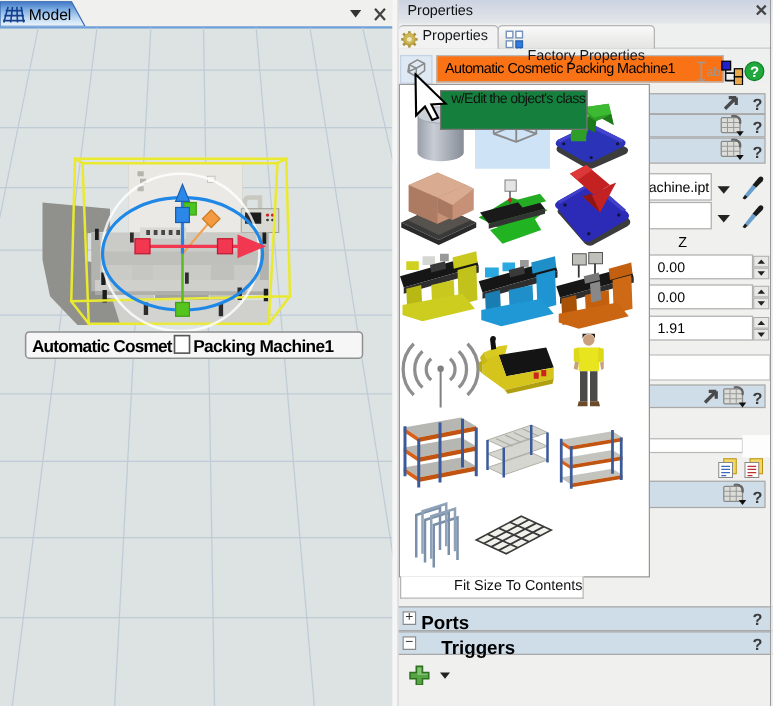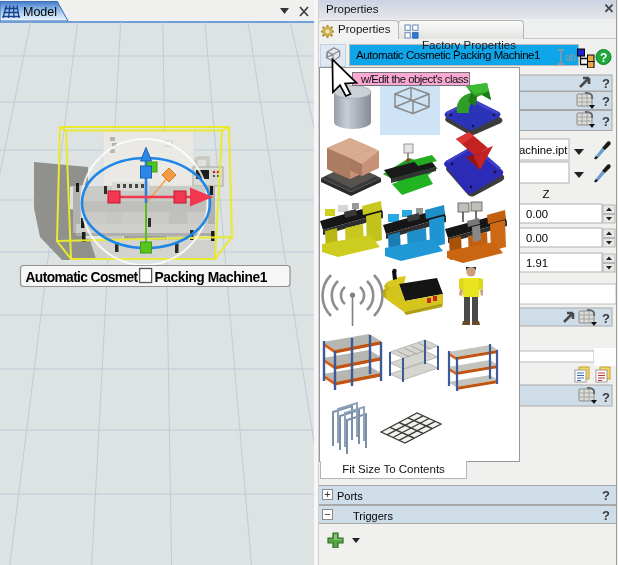--- a/index.html
+++ b/index.html
@@ -10,29 +10,29 @@
 #splitter{left:314px;top:0;width:5px;height:565px;background:#f6f6f6;border-right:1px solid #cfcfcf}
 #rpanel{left:319px;top:0;width:299px;height:565px;background:#f0f0ee}
 #rtitle{left:319px;top:0;width:299px;height:19px;background:linear-gradient(#ccd3e1,#e4e7ea);font-size:11.5px;color:#111;line-height:19px;padding-left:7px}
 #rx{left:602px;top:2px;width:14px;height:14px;color:#444;font-size:13px;font-weight:bold;text-align:center;line-height:14px}
 #rtabrow{left:319px;top:19px;width:299px;height:20px;background:#eef0ef;border-bottom:1px solid #c8c8c8}
 .rtab{position:absolute;top:19.5px;height:19px;border:1px solid #b5b5b5;border-bottom:none;border-radius:4px 4px 0 0}
 #tab1{left:319px;width:80px;background:#f1f2f1;border-left:none;z-index:3}
 #tab2{left:398px;width:126px;background:linear-gradient(#fafafa,#e3e3e1);z-index:2}
 #namerow{left:319px;top:40px;width:299px;height:27px;background:#eef0ef}
 #classbtn{left:320px;top:44px;width:26px;height:23px;background:#dfe9f3;border:1px solid #c3d2e2}
-#namefield{left:349px;top:44px;width:230px;height:22px;background:#0ea5e9;border:1px solid #b9b9b9;font-size:11.5px;letter-spacing:-0.44px;color:#000;line-height:20px;padding-left:6px;white-space:nowrap;overflow:hidden}
+#namefield{left:349px;top:44px;width:230px;height:22px;background:#f97316;border:1px solid #b9b9b9;font-size:11.5px;letter-spacing:-0.44px;color:#000;line-height:20px;padding-left:6px;white-space:nowrap;overflow:hidden}
 #gallery{left:319px;top:67px;width:201px;height:395px;background:#fff;border:1px solid #989898;z-index:10}
 #selcell{position:absolute;left:60px;top:17px;width:60px;height:50px;background:#cfe3f6}
-#fitsize{left:320px;top:461px;width:147px;height:18px;background:#fff;border:1px solid #b5b5b5;border-top:none;font-size:11.5px;color:#111;text-align:center;line-height:17px;z-index:10}
+#fitsize{left:320px;top:461px;width:147px;height:18px;background:#fff;border:1px solid #b5b5b5;border-top:none;font-size:11.5px;color:#111;text-align:right;line-height:17px;z-index:10}
 .secbar{position:absolute;left:319px;width:299px;background:#cfdde9;border-top:1px solid #a8a8a8;border-bottom:1px solid #a8a8a8}
 .qmark{position:absolute;color:#3a3a3a;font-weight:bold;font-size:13px}
-.sechead{position:absolute;font-size:11px;font-weight:normal;color:#000}
+.sechead{position:absolute;font-size:15px;font-weight:bold;color:#000}
 .expander{position:absolute;width:11px;height:11px;background:#fff;border:1px solid #8a8a8a;font-size:11px;line-height:9px;text-align:center;color:#333}
-#tooltip{left:352px;top:71.5px;width:118px;height:14px;background:#f9a8d4;border:1px solid #767676;font-size:11.3px;letter-spacing:-0.5px;color:#111;line-height:12.5px;padding-left:8px;z-index:20;white-space:nowrap;overflow:hidden}
+#tooltip{left:352px;top:71.5px;width:118px;height:32px;background:#15803d;border:1px solid #767676;font-size:11.3px;letter-spacing:-0.5px;color:#111;line-height:12.5px;padding-left:8px;z-index:20;white-space:nowrap;overflow:hidden}
 #cursor{left:330.5px;top:58px;z-index:30}
 </style></head><body>
 <div id="leftpanel" class="abs"></div>
 <svg id="mtab" class="abs" width="70" height="20" viewBox="0 0 70 20">
  <defs>
       <linearGradient id="tabg" x1="0" y1="0" x2="0" y2="1">
   <stop offset="0" stop-color="#3e74c4"></stop>
         <stop offset="0.35" stop-color="#7fb0e4"></stop>
         <stop offset="0.75" stop-color="#c9e0f6"></stop>
         <stop offset="1" stop-color="#eef6fd"></stop>

